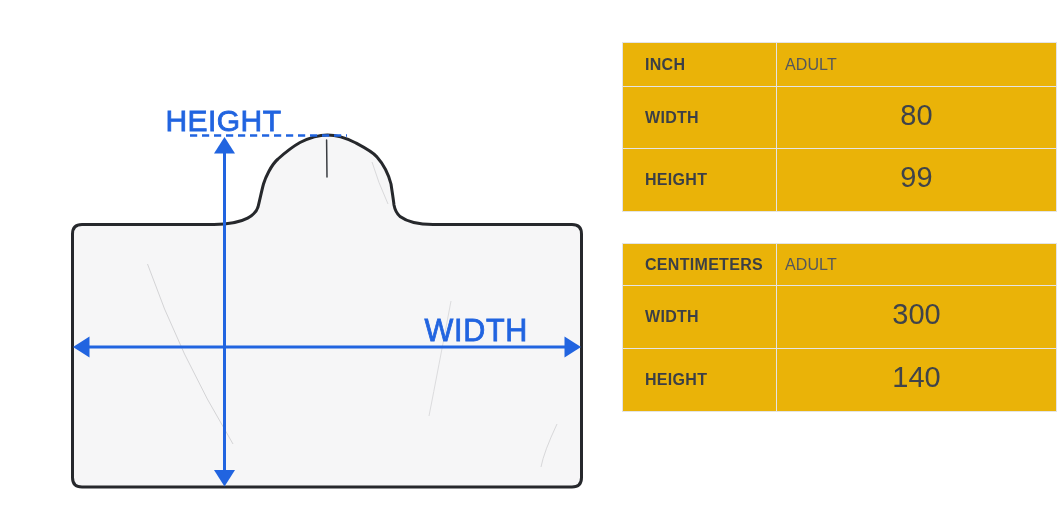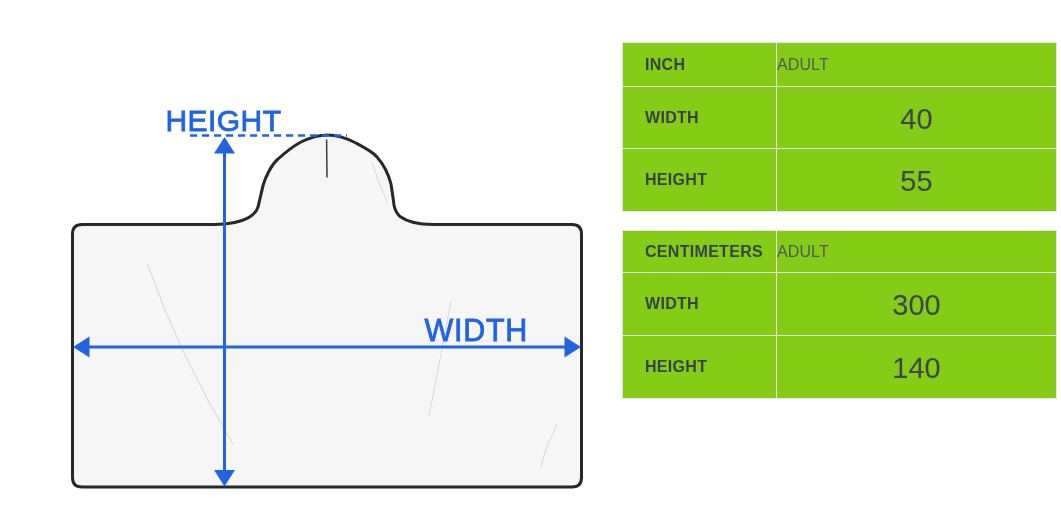--- a/index.html
+++ b/index.html
@@ -1,30 +1,30 @@
 <!DOCTYPE html>
 <html><head>
 <meta charset="utf-8">
 <style>
 html,body{margin:0;padding:0}
 body{width:1061px;height:521px;background:#ffffff;font-family:"Liberation Sans",sans-serif;position:relative;overflow:hidden}
 #diag{position:absolute;left:0;top:0}
 table{position:absolute;left:622px;border-collapse:collapse;table-layout:fixed;width:435px}
-td{border:1px solid #e4e4e5;background:#84cc16;vertical-align:middle;padding:0}
+td{border:1px solid #e4e4e5;background:#eab308;vertical-align:middle;padding:8px}
 td.l{padding-left:22px;width:154px;box-sizing:border-box;font-weight:bold;font-size:16px;color:#3b3f46;letter-spacing:0.3px}
 td.a{text-align:left;font-size:16px;color:#54575d;letter-spacing:0.1px}
 td.n{text-align:center;font-size:29px;color:#3f434a;padding-top:3px}
 #t1 tr.r1{height:44px}
 #t1 tr.r2{height:62px}
 #t1 tr.r3{height:63px}
 #t2 tr.r1{height:42px}
 #t2 tr.r2{height:63px}
 #t2 tr.r3{height:63px}
 #t1{top:42px}
-#t2{top:230px}
+#t2{top:243px}
 </style>
 </head>
 <body>
 <svg id="diag" width="620" height="521" viewBox="0 0 620 521">
 
   <path d="M 82,224.5
            L 214,224.5
            C 247,224.5 256,213.5 258,207
            C 259.8,200 261.7,190.5 263.5,184
            C 265.3,178 271,165 278,159
@@ -67,25 +67,25 @@
 </svg>
 
 <table id="t1">
   <tbody>
       <tr class="r1">
         <td class="l">INCH</td>
         <td class="a">ADULT</td>
       </tr>
   <tr class="r2">
         <td class="l">WIDTH</td>
-        <td class="n">40</td>
+        <td class="n">80</td>
       </tr>
   <tr class="r3">
         <td class="l">HEIGHT</td>
-        <td class="n">55</td>
+        <td class="n">99</td>
       </tr>
 </tbody>
   </table>
 
 <table id="t2">
   <tbody>
       <tr class="r1">
         <td class="l">CENTIMETERS</td>
         <td class="a">ADULT</td>
       </tr>

